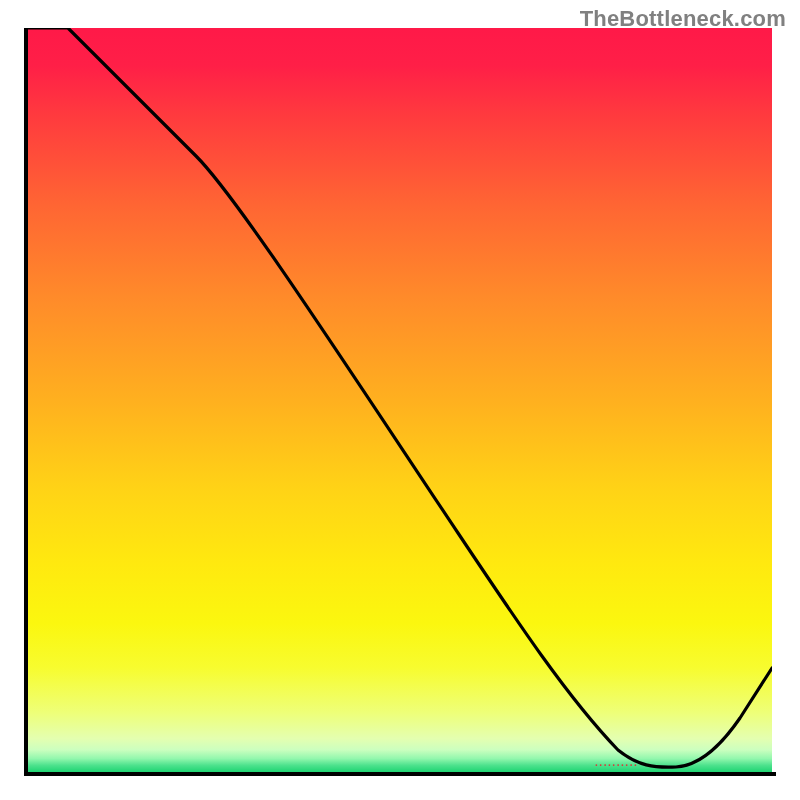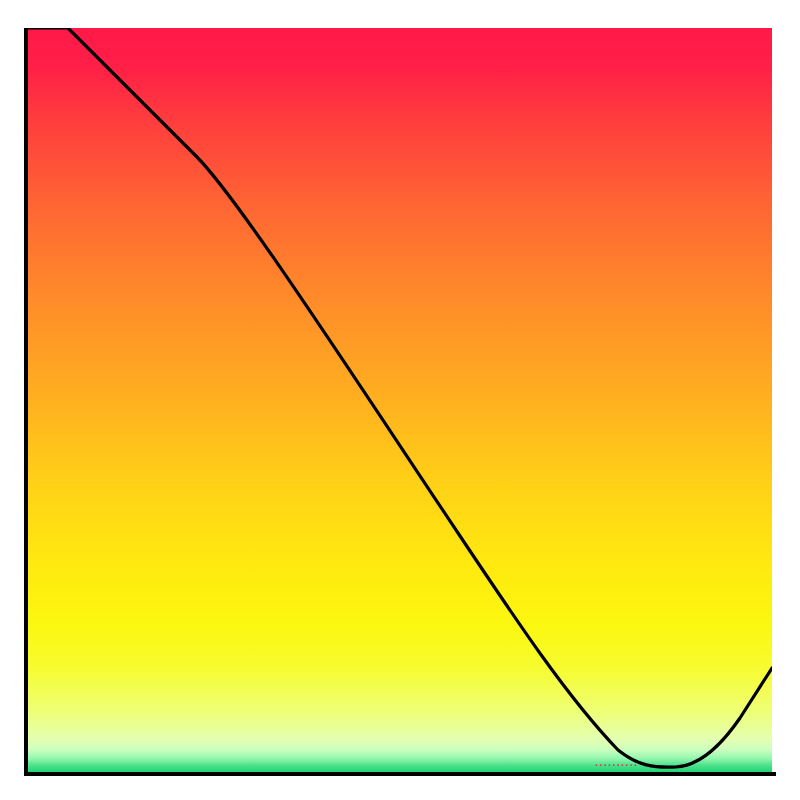--- a/index.html
+++ b/index.html
@@ -82,20 +82,21 @@
     font-weight: 700;
     letter-spacing: 1px;
     white-space: nowrap;
   }
 </style>
 </head>
 <body>
 
 <div class="canvas">
 
+  <div class="watermark">TheBottleneck.com</div>
 
   <div class="plot-area"></div>
 
   <div class="axis-line axis-left"></div>
   <div class="axis-line axis-bottom"></div>
 
   <svg class="curve-svg" viewBox="0 0 744 744" preserveAspectRatio="none">
     <path d="M 0 0
              L 40 0
              C 120 80, 150 110, 168 128

